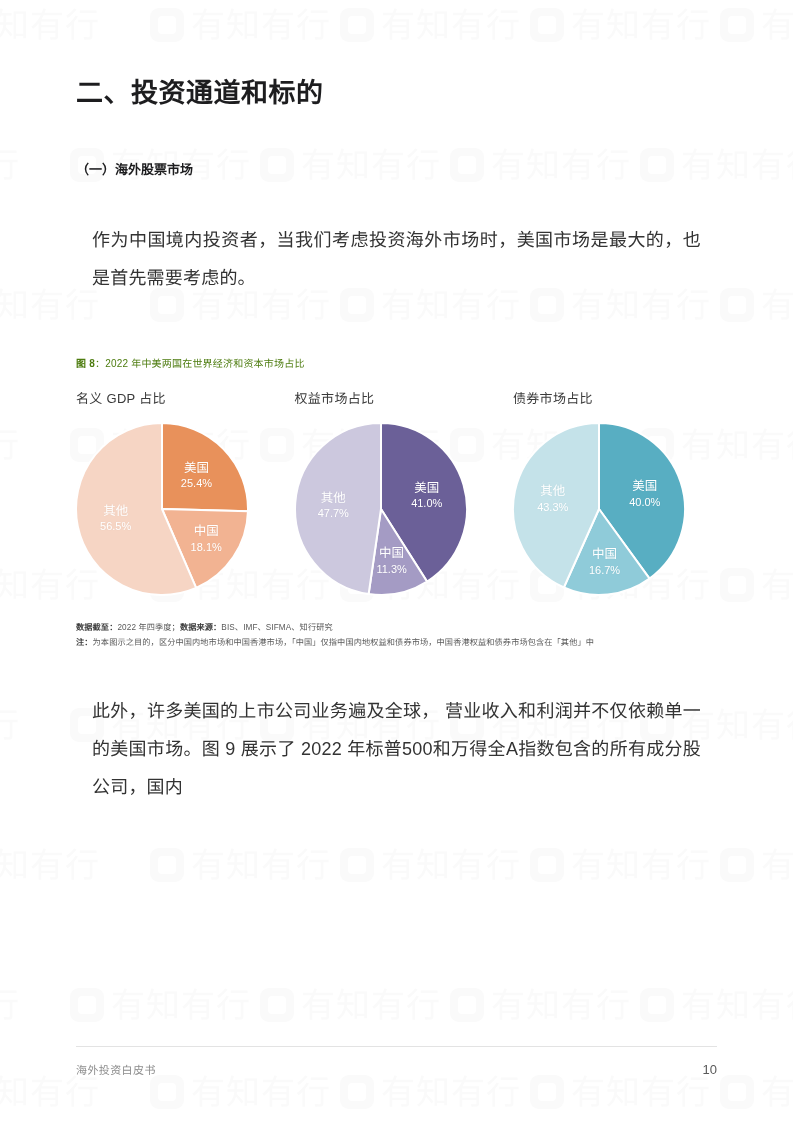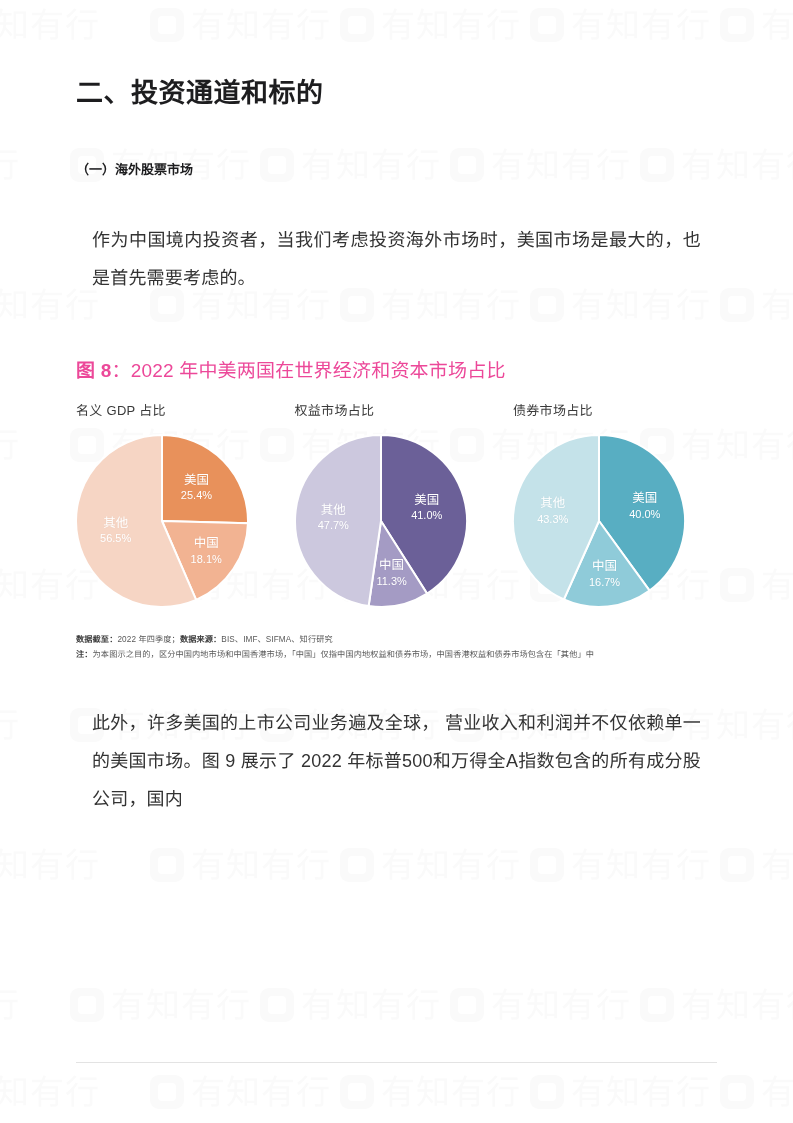--- a/index.html
+++ b/index.html
@@ -94,22 +94,22 @@
     padding-top: 26px;
     text-align: justify;
     letter-spacing: 0.2px;
   }
   p.body-text b {
     font-weight: 700;
     color: #1d1d1f;
   }
 
   .fig-caption {
-    font-size: 19px;
-    color: #ec4899;
+    font-size: 10px;
+    color: #4d7c0f;
     margin: 0;
     padding-top: 42px;
     letter-spacing: 0.2px;
   }
   .fig-caption .fig-no {
     font-weight: 700;
   }
 
   
   .charts {
@@ -458,15 +458,19 @@
       <div class="note-line"><span class="lead">数据截至：</span><span>2022 年四季度；</span><span class="lead">数据来源：</span><span>BIS、IMF、SIFMA、知行研究</span></div>
       <div class="note-line"><span class="lead">注：</span><span>为本图示之目的，区分中国内地市场和中国香港市场，「中国」仅指中国内地权益和债券市场，中国香港权益和债券市场包含在「其他」中</span></div>
     </div>
 
     <p class="body-text">此外，许多美国的上市公司业务遍及全球， 营业收入和利润并不仅依赖单一的美国市场。图 9 展示了 2022 年标普500和万得全A指数包含的所有成分股公司，国内</p>
 
   </div>
 
   <div class="footer">
     <div class="footer-rule"></div>
+    <div class="footer-row">
+      <span class="footer-title">海外投资白皮书</span>
+      <span class="footer-page">10</span>
+    </div>
   </div>
 
 </div>
 
 </body></html>

